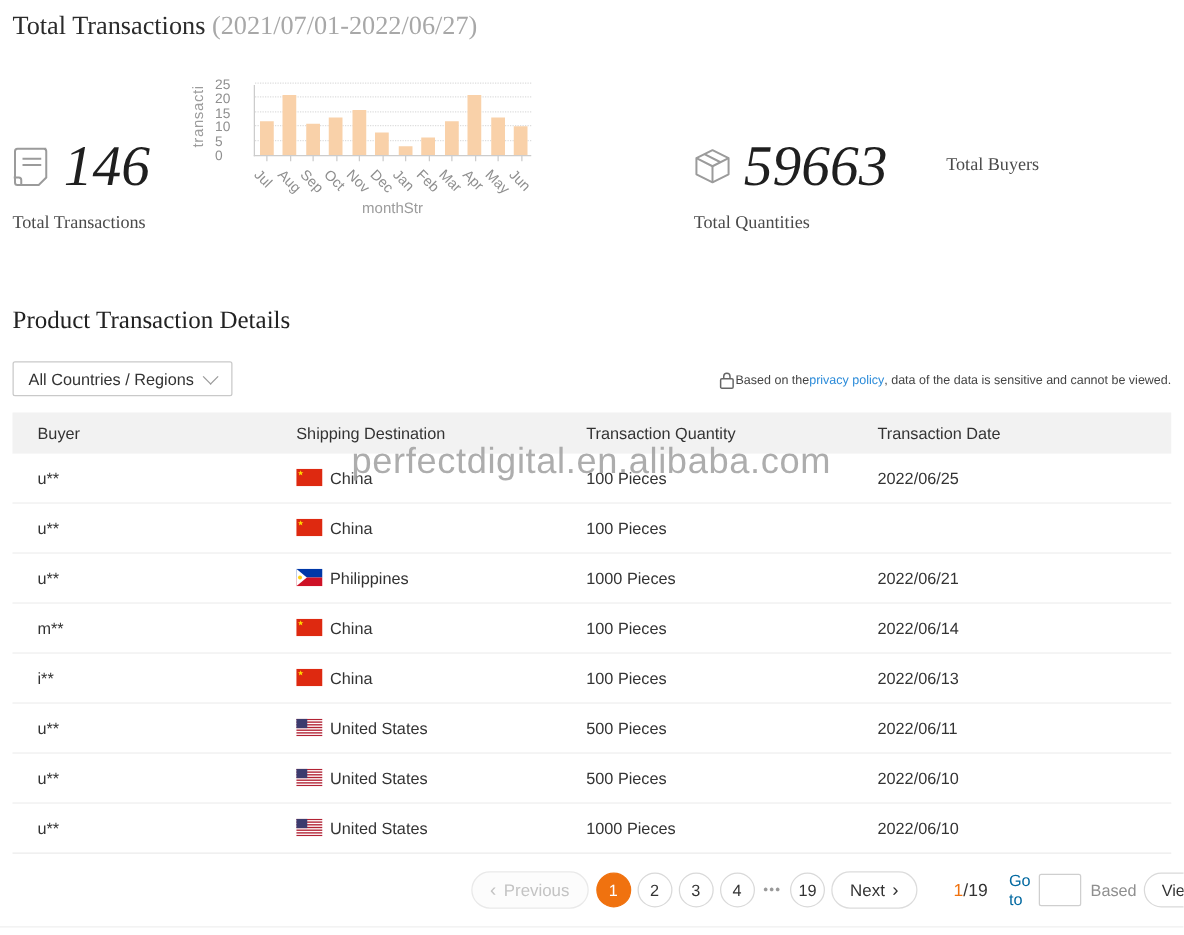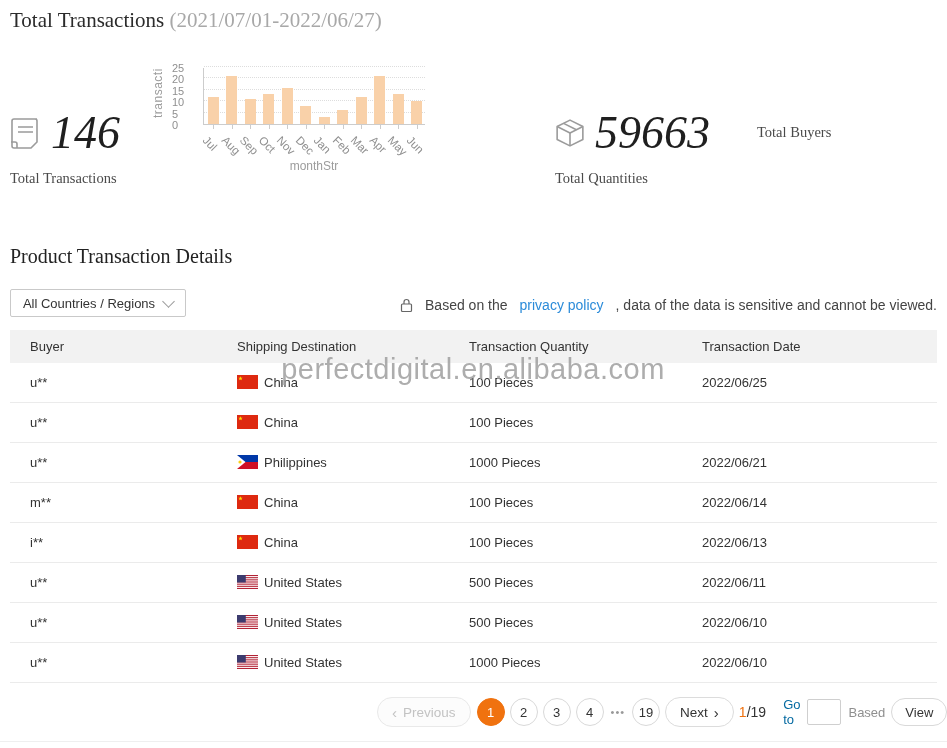--- a/index.html
+++ b/index.html
@@ -29,21 +29,21 @@
   .stat-main { display:flex; align-items:center; gap:10px; height:46px; }
   .stat-icon svg { display:block; }
   .stat-value { font-family:"Liberation Serif", serif; font-size:46px; color:#1f1f1f; line-height:46px;font-style:italic; }
   .stat-label { margin-top:14px; font-family:"Liberation Serif", serif; font-size:14.5px; color:#4a4a4a; }
   .stat-1 { left:10px; } .stat-2 { left:555px; } .stat-3 { left:757px; }
 
   
   .section-heading { position:absolute; left:10px; top:245px; font-family:"Liberation Serif", serif; font-size:20px; color:#222; }
   .country-filter { position:absolute; left:10px; top:289px; width:176px; height:28px; border:1px solid #c9c9c9; border-radius:2px; background:#fff; display:flex; align-items:center; justify-content:center; gap:9px; font-size:13px; color:#333; cursor:pointer; }
   .chev-down { width:9px; height:9px; margin-top:-4px; border-right:1.5px solid #999; border-bottom:1.5px solid #999; transform:rotate(45deg); }
-  .privacy-note { position:absolute; right:10px; top:297px; font-size:14px; color:#444; display:flex; align-items:center; gap:12px; }
+  .privacy-note { position:absolute; right:10px; top:297px; font-size:10px; color:#444; display:flex; align-items:center; gap:0; }
   .privacy-note a { color:#2b8bd9; text-decoration:none; }
   .lock-icon svg { display:block; }
 
   
   .tx-table { position:absolute; left:10px; top:330px; width:927px; }
   .t-head { display:grid; grid-template-columns:227px 232px 233px 1fr; background:#f2f2f2; height:33px; align-items:center; font-size:13px; color:#333; }
   .t-row { display:grid; grid-template-columns:227px 232px 233px 1fr; height:40px; align-items:center; font-size:13px; color:#333; border-bottom:1px solid #ebebeb; background:#fff; }
   .t-cell:first-child { padding-left:20px; }
   .flag { display:inline-block; width:21px; height:14px; margin-right:6px; vertical-align:-2px; }
   .flag svg { display:block; }
@@ -52,21 +52,21 @@
 
   
   .pagination { position:absolute; left:377px; top:697px; display:flex; align-items:center; }
   .pg-btn { height:30px; border:1px solid #dcdcdc; border-radius:15px; background:#fff; display:flex; align-items:center; justify-content:center; gap:6px; font-size:13.5px; color:#333; padding:0 14px; cursor:pointer; }
   .pg-btn.disabled { color:#c3c3c3; border-color:#e9e9e9; background:#fcfcfc; cursor:default; }
   .pg-chev { font-size:15px; line-height:1; }
   .pg-pages { display:flex; align-items:center; gap:5px; margin-left:6px; }
   .pg-num { width:28px; height:28px; border-radius:50%; border:1px solid #d9d9d9; background:#fff; display:flex; align-items:center; justify-content:center; font-size:13px; color:#333; cursor:pointer; }
   .pg-num.active { background:#f0720f; border-color:#f0720f; color:#fff; }
   .pg-ellipsis { color:#999; font-size:11px; letter-spacing:1px; padding:0 2px; cursor:pointer; }
-  .pg-indicator { margin-left:5px; font-size:14px; color:#333; }
+  .pg-indicator { margin-left:29px; font-size:14px; color:#333; }
   .pg-indicator .cur { color:#f0720f; }
   .pg-goto-label { margin-left:17px; font-size:13px; color:#0369a1; }
   .pg-input { width:34px; height:26px; margin-left:7px; border:1px solid #cfcfcf; border-radius:2px; outline:none; text-align:center; font-size:13px; }
   .pg-page-label { margin-left:7px; font-size:13px; color:#8f8f8f; }
   .pg-view { margin-left:6px; height:28px; border:1px solid #d9d9d9; border-radius:14px; background:#fff; padding:0 13px; display:flex; align-items:center; font-size:13px; color:#333; cursor:pointer; }
 
   .page-bottom-line { position:absolute; left:0; top:741px; width:947px; height:0; border-top:1px solid #efefef; }
 </style>
 </head>
 <body>

